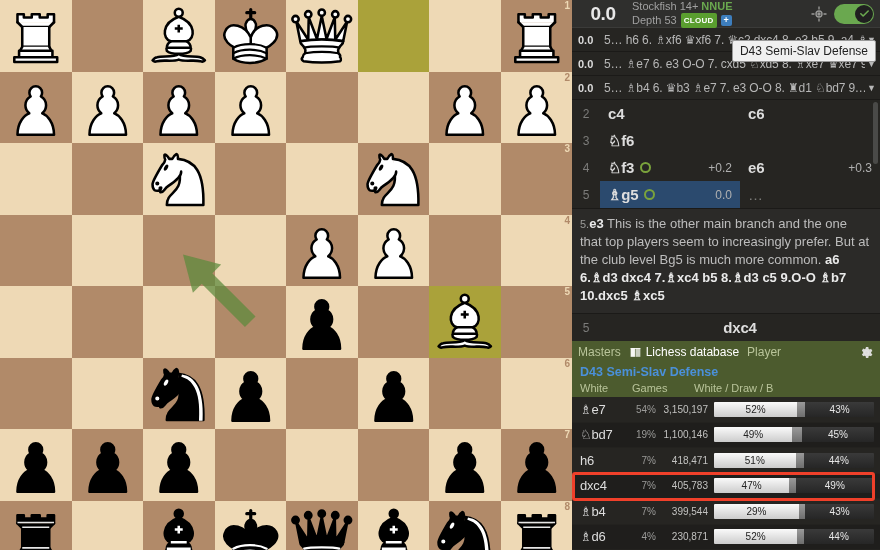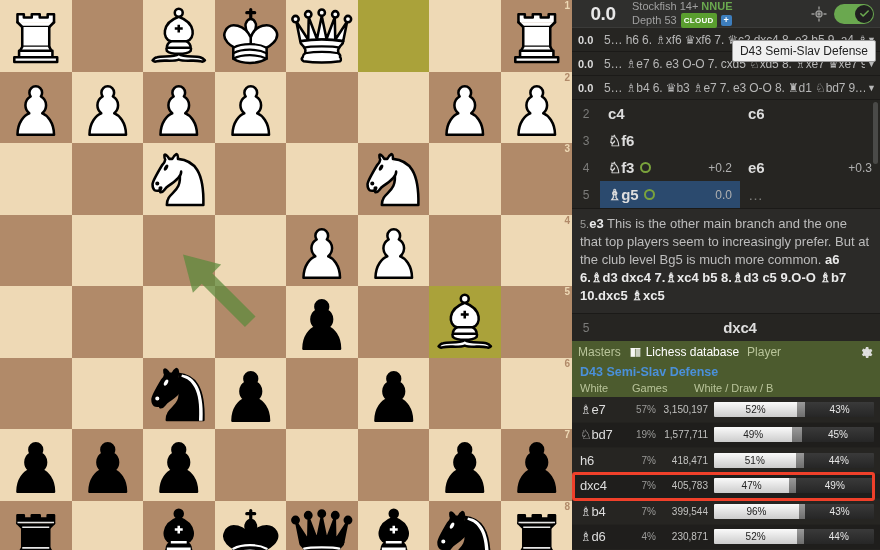--- a/index.html
+++ b/index.html
@@ -625,32 +625,32 @@
       <div id="exp-head">
         <span class="c-move">White</span>
         <span class="c-games">Games</span>
         <span class="c-wdl">White / Draw / B</span>
       </div>
     </div>
 
     <div id="exp-table">
         <div class="exp-row">
     <span class="exp-move ">♗e7</span>
-    <span class="exp-pct">57%</span>
+    <span class="exp-pct">54%</span>
     <span class="exp-games">3,150,197</span>
     <span class="exp-bar">
       <span class="bar-white" style="width:52%">52%</span>
       <span class="bar-draw" style="width:5%"></span>
       <span class="bar-black" style="width:43%">43%</span>
     </span>
         </div>
         <div class="exp-row">
     <span class="exp-move ">♘bd7</span>
     <span class="exp-pct">19%</span>
-    <span class="exp-games">1,577,711</span>
+    <span class="exp-games">1,100,146</span>
     <span class="exp-bar">
       <span class="bar-white" style="width:49%">49%</span>
       <span class="bar-draw" style="width:6%"></span>
       <span class="bar-black" style="width:45%">45%</span>
     </span>
         </div>
         <div class="exp-row">
     <span class="exp-move ">h6</span>
     <span class="exp-pct">7%</span>
     <span class="exp-games">418,471</span>
@@ -668,21 +668,21 @@
       <span class="bar-white" style="width:47%">47%</span>
       <span class="bar-draw" style="width:4%"></span>
       <span class="bar-black" style="width:49%">49%</span>
     </span>
         </div>
         <div class="exp-row">
     <span class="exp-move ">♗b4</span>
     <span class="exp-pct">7%</span>
     <span class="exp-games">399,544</span>
     <span class="exp-bar">
-      <span class="bar-white" style="width:53%">96%</span>
+      <span class="bar-white" style="width:53%">29%</span>
       <span class="bar-draw" style="width:4%"></span>
       <span class="bar-black" style="width:43%">43%</span>
     </span>
         </div>
         <div class="exp-row">
     <span class="exp-move ">♗d6</span>
     <span class="exp-pct">4%</span>
     <span class="exp-games">230,871</span>
     <span class="exp-bar">
       <span class="bar-white" style="width:52%">52%</span>

